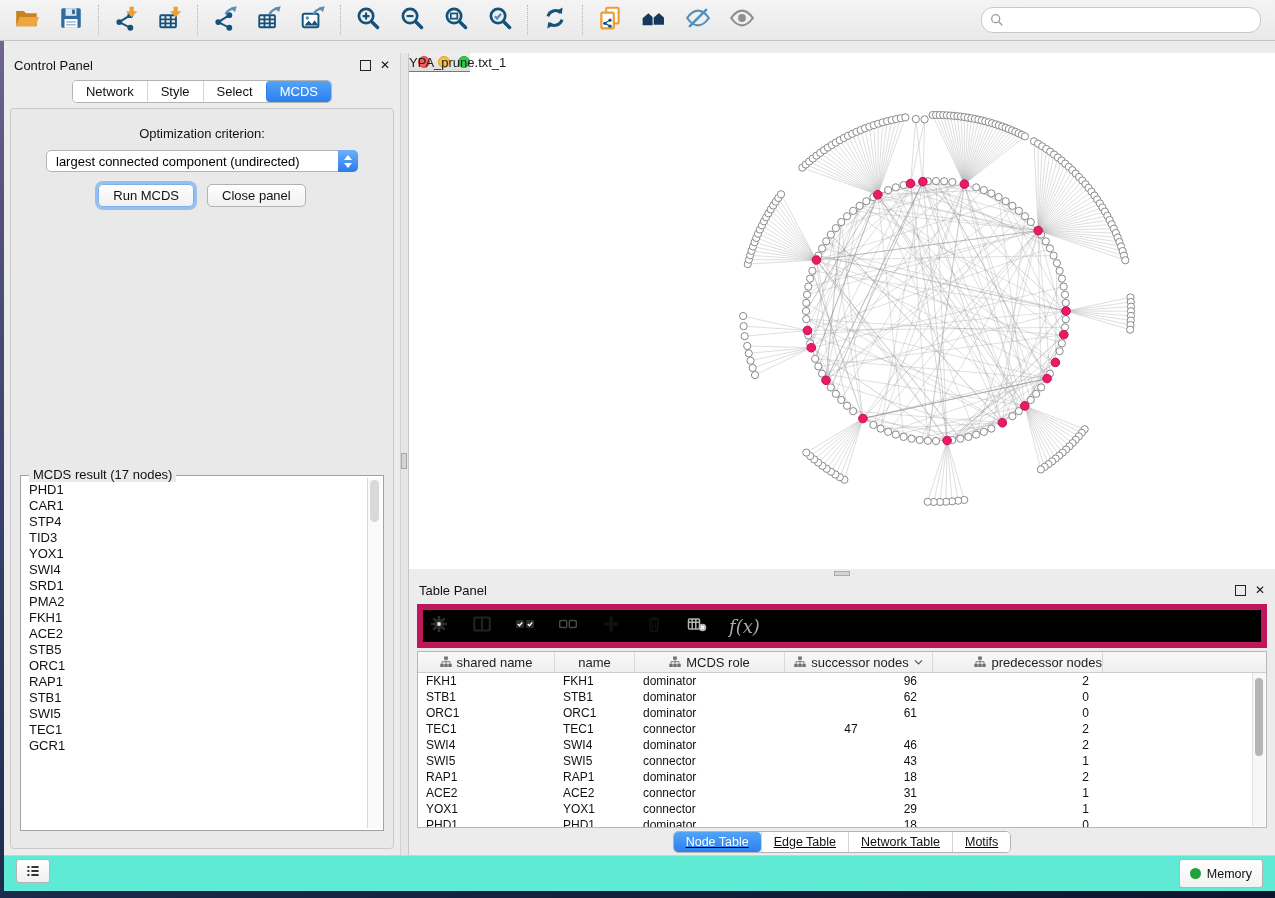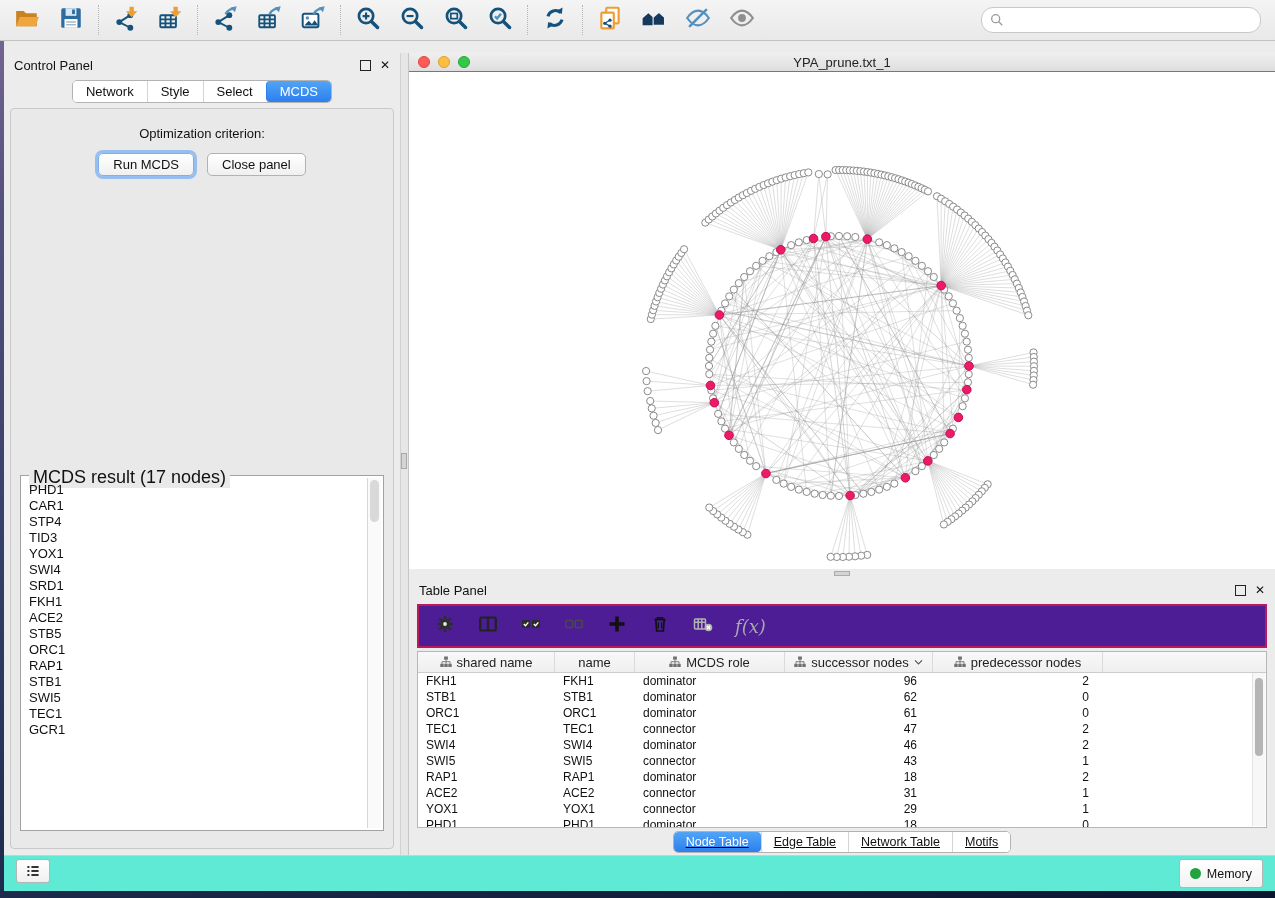--- a/index.html
+++ b/index.html
@@ -42,46 +42,46 @@
     display:flex;align-items:center;font-size:13px;padding-left:9px;position:relative;box-sizing:border-box;}
   .dd-stepper{position:absolute;right:-1px;top:-1px;bottom:-1px;width:20px;border-radius:0 5px 5px 0;
     background:linear-gradient(#6db0fa,#2d7bea);display:flex;flex-direction:column;align-items:center;justify-content:center;gap:3px;}
   .tri-up{width:0;height:0;border-left:4px solid transparent;border-right:4px solid transparent;border-bottom:5px solid #fff;}
   .tri-dn{width:0;height:0;border-left:4px solid transparent;border-right:4px solid transparent;border-top:5px solid #fff;}
   .btn-row{margin-top:12px;display:flex;gap:13px;}
   .btn{background:linear-gradient(#ffffff,#f0f0f0);border:1px solid #b2b2b2;border-radius:5px;
     font-size:13px;font-family:"Liberation Sans",sans-serif;padding:3px 14px;color:#111;cursor:default;}
   .btn.focus-ring{box-shadow:0 0 0 3px rgba(106,168,245,.65);border-color:#7fb0ea;}
   .result-group{position:absolute;left:9px;right:9px;top:366px;bottom:17px;border:1px solid #a2a2a2;background:#fff;}
-  .result-legend{position:absolute;top:-9px;left:8px;background:#e9e9e9;padding:0 4px;font-size:18px;color:#111;}
+  .result-legend{position:absolute;top:-9px;left:8px;background:#e9e9e9;padding:0 4px;font-size:13px;color:#111;}
   .result-list{position:absolute;left:2px;right:16px;top:3px;bottom:2px;overflow:hidden;
     font-size:13px;line-height:16px;color:#111;padding:3px 0 0 6px;}
   .result-scroll{position:absolute;right:2px;top:2px;bottom:2px;width:13px;background:#fafafa;border-left:1px solid #d8d8d8;}
   .result-thumb{position:absolute;left:2px;right:2px;top:2px;height:42px;background:#d9d9d9;border-radius:5px;}
   
   .v-splitter{width:7px;background:#e6e6e6;border-left:1px solid #d2d2d2;border-right:1px solid #c6c6c6;position:relative;}
   .v-grip{position:absolute;top:400px;left:0;width:6px;height:16px;background:#d4d4d4;border:1px solid #a8a8a8;box-sizing:border-box;}
   .h-splitter{height:9px;background:#ececec;position:relative;}
   .h-grip{position:absolute;left:50%;top:2px;width:16px;height:5px;margin-left:-8px;background:#d4d4d4;border:1px solid #ababab;box-sizing:border-box;}
   
   .right-col{flex:1;display:flex;flex-direction:column;min-width:0;}
-  .network-window{height:516px;display:flex;flex-direction:column;background:#fff;gap:36px;}
+  .network-window{height:516px;display:flex;flex-direction:row;background:#fff;gap:36px;}
   .net-titlebar{height:18px;background:linear-gradient(#efefef,#dedede);border-bottom:1px solid #777;
     display:flex;align-items:center;position:relative;flex:0 0 auto;}
   .lights{display:flex;gap:8px;margin-left:9px;}
   .light{width:12px;height:12px;border-radius:50%;}
   .light.red{background:#fc5b57;border:1px solid #e2463f;box-sizing:border-box;}
   .light.yellow{background:#fdbe41;border:1px solid #dfa023;box-sizing:border-box;}
   .light.green{background:#34c84a;border:1px solid #1fa82f;box-sizing:border-box;}
   .net-title{position:absolute;left:0;right:0;text-align:center;font-size:13px;color:#222;}
   .net-canvas{flex:1;background:#fff;min-height:0;}
   
   .table-panel{flex:1;display:flex;flex-direction:column;background:#ececec;min-height:0;}
-  .tp-toolbar{margin:2px 8px 0;height:44px;background:#4c1d95;border:2px solid #be185d;
-    display:flex;align-items:center;gap:21px;padding:0 15px;flex:0 0 auto;box-sizing:border-box;}
+  .tp-toolbar{margin:2px 8px 0;height:44px;background:#000000;border:6px solid #be185d;
+    display:flex;align-items:center;gap:21px;padding:0 5px;flex:0 0 auto;box-sizing:border-box;}
   .tp-icon{display:flex;align-items:center;justify-content:center;width:22px;height:22px;}
   .tp-icon svg{width:20px;height:20px;}
   .fx-label{font-family:"DejaVu Serif",serif;font-style:italic;font-size:18px;color:#a9a9a9;}
   .tp-table{margin:3px 8px 0;flex:1;background:#fff;border:1px solid #b7b7b7;position:relative;overflow:hidden;min-height:0;}
   .thead{display:flex;height:20px;background:linear-gradient(#f8f8f8,#efefef);border-bottom:1px solid #cccccc;}
   .th{display:flex;align-items:center;justify-content:center;gap:5px;border-right:1px solid #dadada;
     font-size:13px;color:#222;box-sizing:border-box;flex:0 0 auto;}
   .th.filler{flex:1;border-right:none;}
   .tr{display:flex;height:16px;align-items:center;font-size:12px;color:#111;}
   .td{box-sizing:border-box;flex:0 0 auto;white-space:nowrap;overflow:hidden;}
@@ -267,34 +267,42 @@
       <div class="cp-tabs">
         <div class="seg" id="cp-tabseg">
             <span class="seg-item">Network</span>
             <span class="seg-item">Style</span>
             <span class="seg-item">Select</span>
             <span class="seg-item active">MCDS</span>
           </div>
       </div>
       <div class="cp-body">
         <div class="opt-label">Optimization criterion:</div>
+        <div class="dropdown">
+          <span>largest connected component (undirected)</span>
+          <span class="dd-stepper">
+            <span class="tri-up"></span>
+              <span class="tri-dn"></span>
+          </span>
+        </div>
         <div class="btn-row">
           <button class="btn focus-ring">Run MCDS</button>
           <button class="btn">Close panel</button>
         </div>
         <div class="result-group">
           <div class="result-legend">MCDS result (17 nodes)</div>
           <div class="result-list" id="mcds-list">
               <div>PHD1</div>
               <div>CAR1</div>
               <div>STP4</div>
               <div>TID3</div>
               <div>YOX1</div>
               <div>SWI4</div>
               <div>SRD1</div>
+              <div>PMA2</div>
               <div>FKH1</div>
               <div>ACE2</div>
               <div>STB5</div>
               <div>ORC1</div>
               <div>RAP1</div>
               <div>STB1</div>
               <div>SWI5</div>
               <div>TEC1</div>
               <div>GCR1</div>
             </div>
@@ -1040,21 +1048,21 @@
                     <rect x="4.3" y="7.8" width="3.4" height="3.2"></rect>
                     <rect x="8.3" y="7.8" width="3.4" height="3.2"></rect>
                   </g>
                   <path d="M6 3.7v2M2 7.8V5.7h8v2.1M6 5.7v2.1" stroke="#707070" fill="none" stroke-width="0.9"></path>
                 </svg>
                 <span>successor nodes</span>
                 <svg viewBox="0 0 10 8" width="9" height="7">
                   <path d="M1 1.5l4 4 4-4" stroke="#555" stroke-width="1.4" fill="none"></path>
                 </svg>
               </div>
-              <div class="th" style="width: 170px;">
+              <div class="th" style="width: 170px; justify-content: flex-end;">
                 <svg viewBox="0 0 12 12" width="12" height="12">
                   <g fill="#707070">
                     <rect x="4.1" y="0.5" width="3.8" height="3.2"></rect>
                     <rect x="0.3" y="7.8" width="3.4" height="3.2"></rect>
                     <rect x="4.3" y="7.8" width="3.4" height="3.2"></rect>
                     <rect x="8.3" y="7.8" width="3.4" height="3.2"></rect>
                   </g>
                   <path d="M6 3.7v2M2 7.8V5.7h8v2.1M6 5.7v2.1" stroke="#707070" fill="none" stroke-width="0.9"></path>
                 </svg>
                 <span>predecessor nodes</span>
@@ -1080,21 +1088,21 @@
                 <div class="td left" style="width: 137px;">ORC1</div>
                 <div class="td left" style="width: 80px;">ORC1</div>
                 <div class="td left" style="width: 150px;">dominator</div>
                 <div class="td right" style="width: 148px; padding-right: 16px;">61</div>
                 <div class="td right" style="width: 170px; padding-right: 14px;">0</div>
               </div>
               <div class="tr">
                 <div class="td left" style="width: 137px;">TEC1</div>
                 <div class="td left" style="width: 80px;">TEC1</div>
                 <div class="td left" style="width: 150px;">connector</div>
-                <div class="td right" style="width: 148px; padding-right: 16px;">47</div>
+                <div class="td right" style="width: 148px; padding-right: 16px; text-align: center;">47</div>
                 <div class="td right" style="width: 170px; padding-right: 14px;">2</div>
               </div>
               <div class="tr">
                 <div class="td left" style="width: 137px;">SWI4</div>
                 <div class="td left" style="width: 80px;">SWI4</div>
                 <div class="td left" style="width: 150px;">dominator</div>
                 <div class="td right" style="width: 148px; padding-right: 16px;">46</div>
                 <div class="td right" style="width: 170px; padding-right: 14px;">2</div>
               </div>
               <div class="tr">

